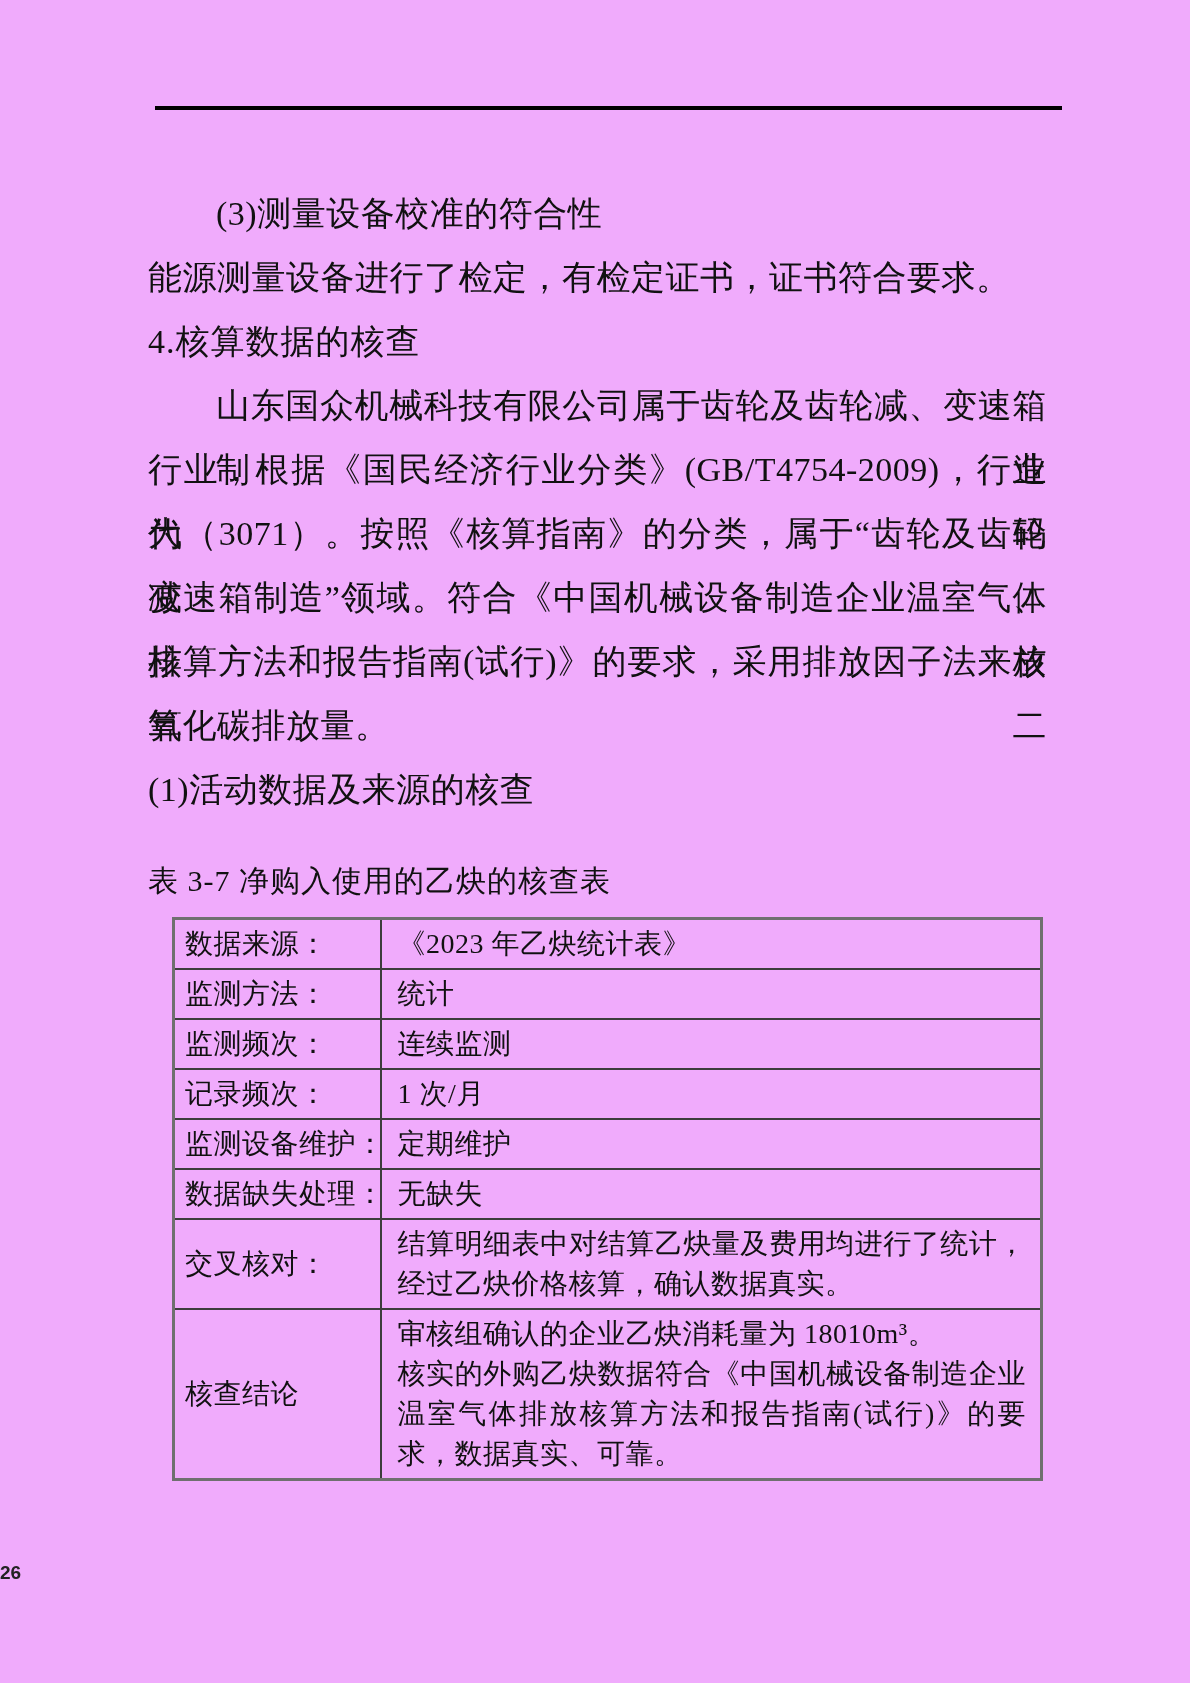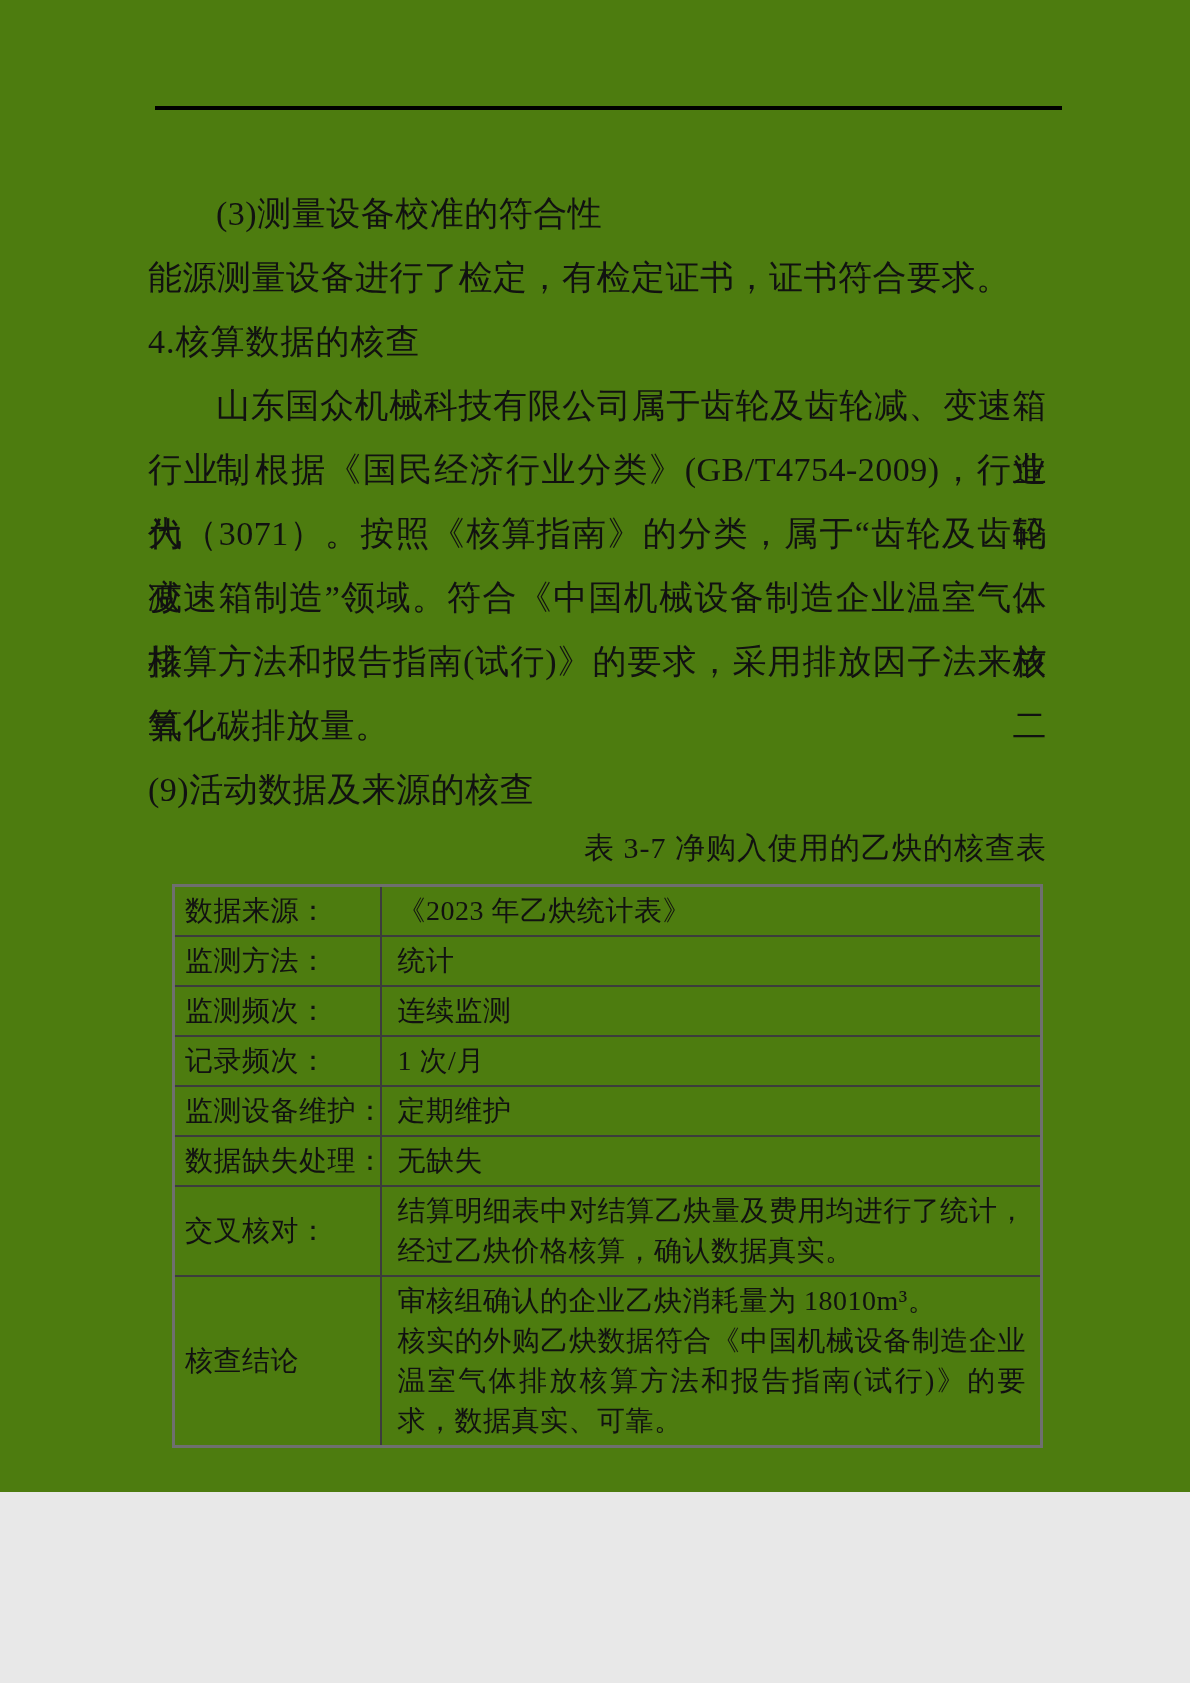--- a/index.html
+++ b/index.html
@@ -1,22 +1,22 @@
 <!DOCTYPE html>
 <html><head>
 <meta charset="utf-8">
 <style>
   * { margin: 0; padding: 0; box-sizing: border-box; }
   html, body { background: #e8e8e8; }
   .page {
     position: relative;
     width: 1190px;
-    height: 1492px;
+    height: 1683px;
     margin: 0 auto;
-    background: #4d7c0f;
+    background: #f0abfc;
     color: #111111;
     font-family: "Liberation Serif", "DejaVu Serif", serif;
     overflow: hidden;
   }
   .top-rule {
     position: absolute;
     left: 155px;
     top: 106px;
     width: 907px;
     height: 4px;
@@ -34,24 +34,24 @@
   .bline { height: 64px; white-space: nowrap; }
   .indent { padding-left: 68px; }
   .heading { font-weight: normal; letter-spacing: 1px; }
   .justify {
     white-space: normal;
     text-align: justify;
     text-align-last: justify;
     text-justify: inter-character;
   }
   .table-caption {
-    margin-top: 6px;
+    margin-top: 39px;
     height: 40px;
     line-height: 40px;
-    text-align: right;
+    text-align: left;
     font-size: 30px;
     letter-spacing: 1px;
   }
   table.verify-table {
     margin-top: 16px;
     width: 871px;
     border-collapse: collapse;
     table-layout: fixed;
     font-size: 28px;
     color: #111111;
@@ -101,21 +101,21 @@
 
     <div class="bline indent">(3)测量设备校准的符合性</div>
     <div class="bline">能源测量设备进行了检定，有检定证书，证书符合要求。</div>
     <div class="bline heading">4.核算数据的核查</div>
     <div class="bline justify indent">山东国众机械科技有限公司属于齿轮及齿轮减、变速箱制造</div>
     <div class="bline justify">行业，根据《国民经济行业分类》(GB/T4754-2009)，行业代码</div>
     <div class="bline justify">为（3071）。按照《核算指南》的分类，属于“齿轮及齿轮减、</div>
     <div class="bline justify">变速箱制造”领域。符合《中国机械设备制造企业温室气体排放</div>
     <div class="bline justify">核算方法和报告指南(试行)》的要求，采用排放因子法来核算二</div>
     <div class="bline">氧化碳排放量。</div>
-    <div class="bline">(9)活动数据及来源的核查</div>
+    <div class="bline">(1)活动数据及来源的核查</div>
 
     <div class="table-caption">表 3-7 净购入使用的乙炔的核查表</div>
 
     <table class="verify-table">
       <tbody>
         <tr class="r-single">
           <td class="col-label">数据来源：</td>
           <td class="col-value">《2023 年乙炔统计表》</td>
         </tr>
         <tr class="r-single">

